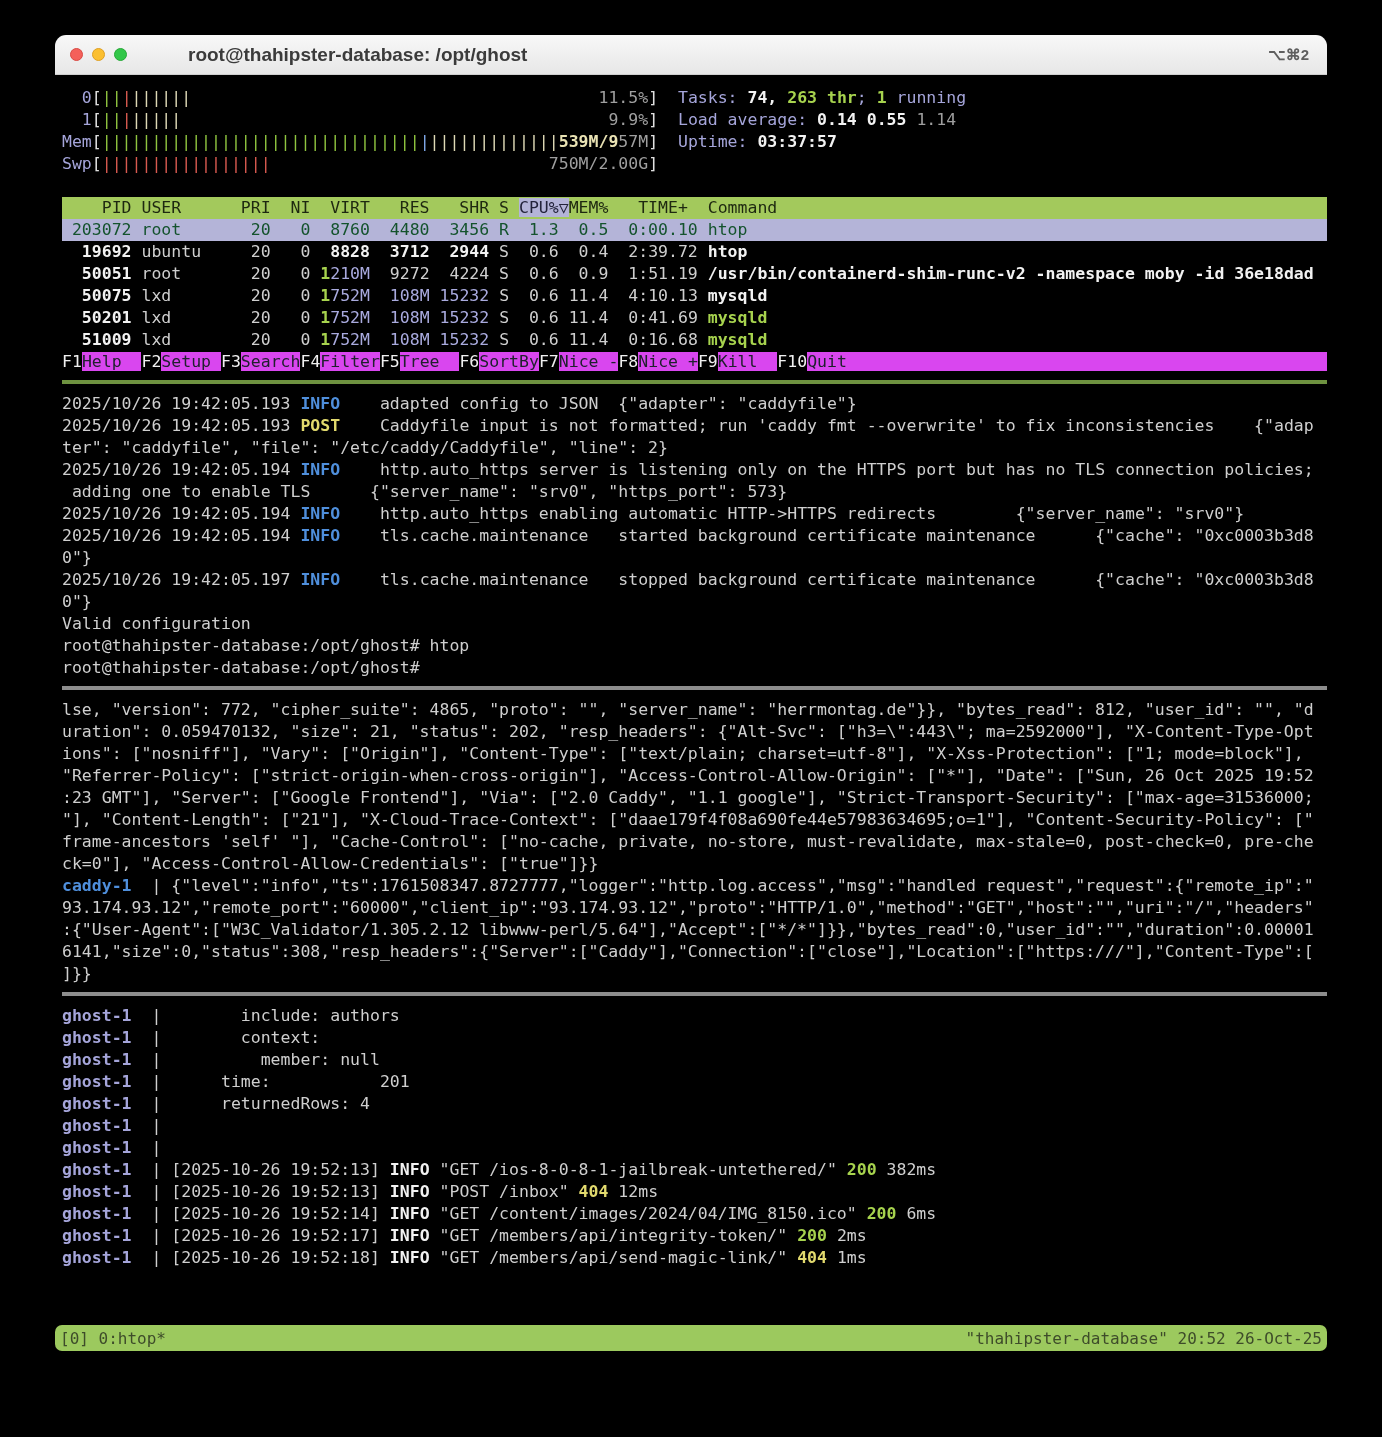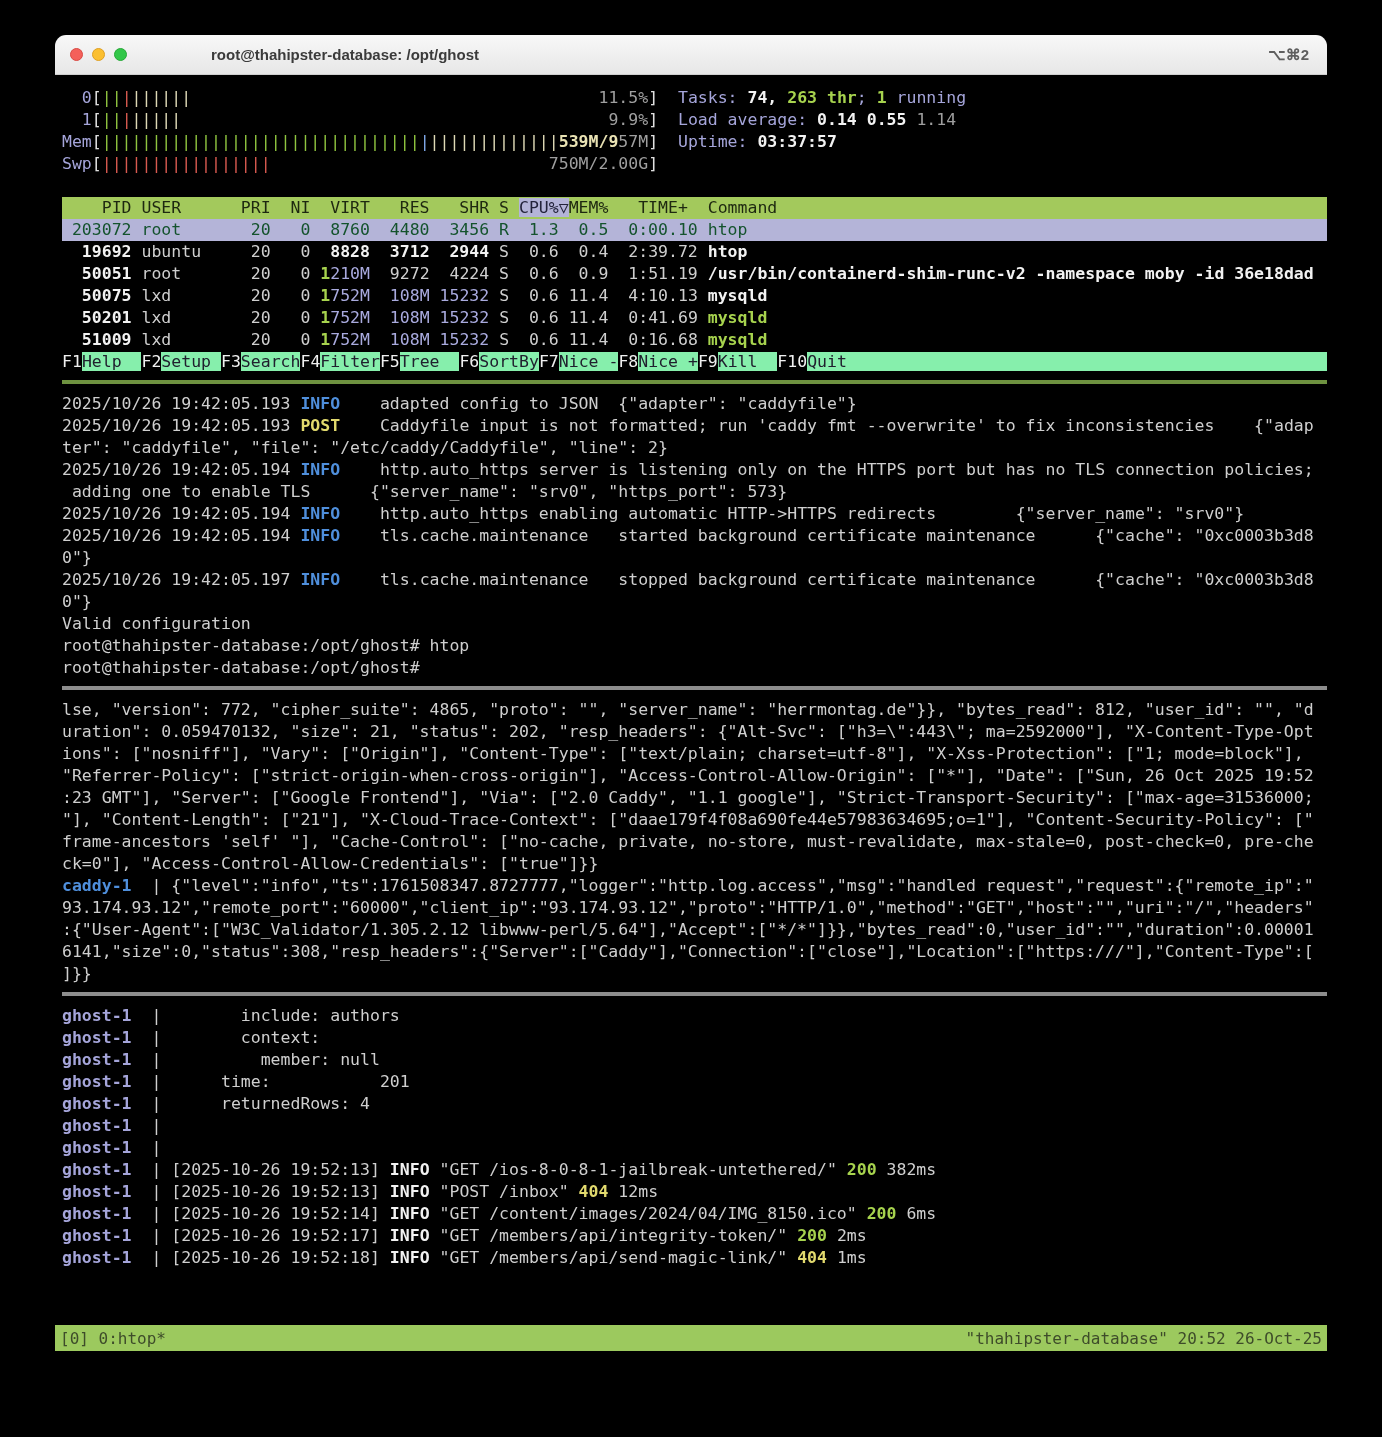--- a/index.html
+++ b/index.html
@@ -8,21 +8,21 @@
   .window{position:absolute;left:55px;top:35px;width:1272px;height:1335px;
           border-radius:11px;overflow:hidden;background:#000;}
   .titlebar{height:40px;background:linear-gradient(#f8f8f8,#e7e7e7);
             border-bottom:1px solid #cfcfcf;display:flex;align-items:center;
             font-family:"Liberation Sans",sans-serif;box-sizing:border-box;}
   .lights{display:flex;gap:9px;margin-left:15px;}
   .light{width:13px;height:13px;border-radius:50%;box-sizing:border-box;}
   .light.red{background:#f4605a;border:1px solid #d94a43;}
   .light.yellow{background:#fbbf30;border:1px solid #dfa023;}
   .light.green{background:#32c749;border:1px solid #27a938;}
-  .wtitle{margin-left:84px;font-weight:bold;font-size:15px;color:#3b3b3b;}
+  .wtitle{margin-left:61px;font-weight:bold;font-size:19px;color:#3b3b3b;}
   .wshort{margin-left:auto;margin-right:18px;font-size:15px;color:#5f5f5f;font-weight:bold;}
   .term{position:absolute;top:40px;left:0;right:0;bottom:0;background:#000;
         padding:12px 0 0 7px;font-size:16.5px;color:#cfcfcf;overflow:hidden;}
   .tl{height:22px;line-height:22px;white-space:pre;}
   
   .w{color:#f2f2f2;font-weight:bold;margin-top:8px;}
   .dim{color:#9f9f9f;}
   .grn{color:#a7d34e;font-weight:bold;margin-top:25px;}
   .grn2{color:#8fc43f;}
   .red{color:#d85a50;}
@@ -33,26 +33,26 @@
   .lavb{color:#a5a5da;font-weight:bold;}
   .lavt{color:#a9aade;}
   .blu{color:#4f8fdc;font-weight:bold;}
   .yel{color:#e2da6e;font-weight:bold;}
   .br{color:#e0e0e0;}
   
   .hbg{background:#a3c95c;color:#1e2810;}
   .hsort{background:#b4b4d8;color:#23233a;}
   .selrow{background:#b4b4d8;color:#14532d;}
   .fk{color:#f0f0f0;}
-  .fl{background:#86efac;color:#20202e;}
+  .fl{background:#d946ef;color:#20202e;}
   .sep{height:4px;margin:7px 0 9px;background:#8d8d8d;margin-right:0;}
   .sep.active{background:#6e9240;}
   .statusbar{position:absolute;left:0;right:0;bottom:19px;height:26px;background:#9cc95e;
              color:#3e4c2a;display:flex;justify-content:space-between;align-items:center;
-             padding:0 5px;font-size:16px;}
+             padding:0 5px;font-size:16px;border-radius:7px;}
 </style>
 </head>
 <body>
 
 <div class="window">
   <div class="titlebar">
     <div class="lights">
       <div class="light red"></div>
       <div class="light yellow"></div>
       <div class="light green"></div>

